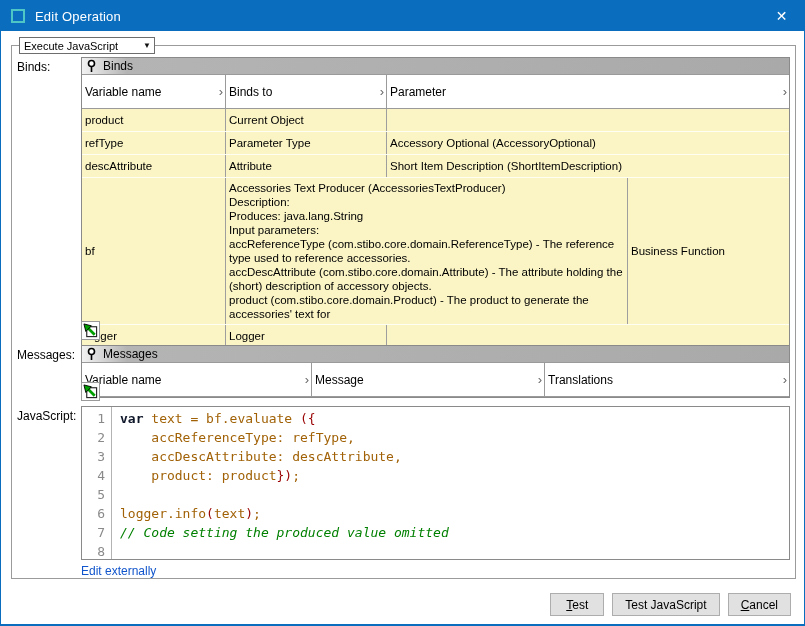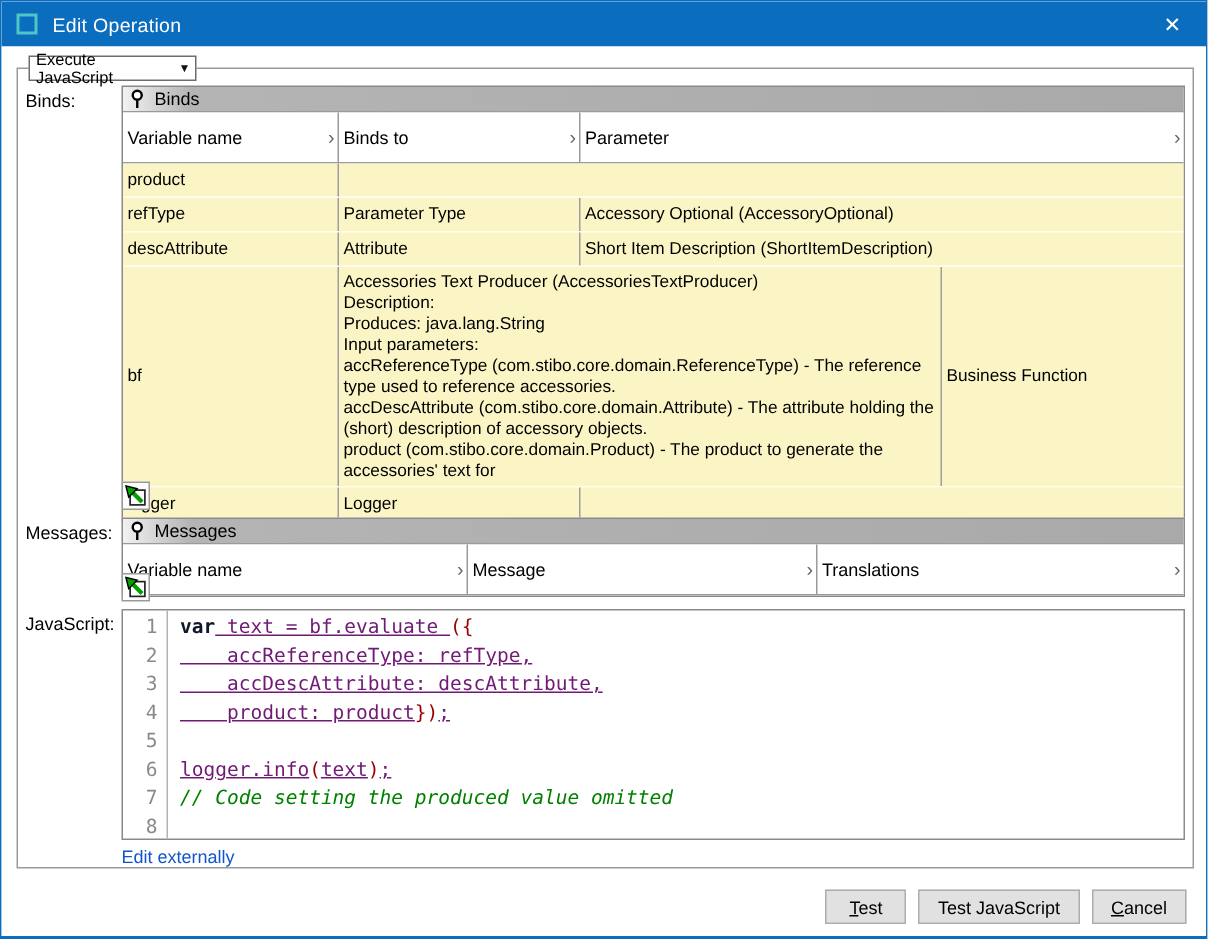--- a/index.html
+++ b/index.html
@@ -33,21 +33,21 @@
     position: absolute; right: 0; top: 0;
     width: 45px; height: 30px;
     display: flex; align-items: center; justify-content: center;
     font-size: 14px; color:#fff; cursor: default;
   }
 
   .content { position: absolute; left:0; top:30px; right:0; bottom:0; background:#fff; }
 
   
   .combo {
-    position: absolute; left: 18px; top: 6px; height: 17px; width: 112px;
+    position: absolute; left: 18px; top: 6px; height: 17px; width: 136px;
     background: #fff; border: 1px solid #6d6d6d;
     display: flex; align-items: center; justify-content: space-between;
     padding: 0 3px 0 4px; font-size: 11px; z-index: 5;
   }
   .combo .arrow { font-size: 8px; color:#111; margin-left: 6px; }
 
   
   .groupbox {
     position: absolute; left: 10px; top: 14px; width: 785px; height: 534px;
     border: 1px solid #9b9b9b;
@@ -112,21 +112,21 @@
   }
   .gutter {
     width: 30px; border-right: 1px solid #b3b3b3;
     text-align: right; padding: 2px 6px 0 0; color: #8a8a8a;
     flex: none;
   }
   .code { padding: 2px 0 0 8px; white-space: pre; flex: 1; }
   .tok-keyword { color: #0f172a; font-weight: bold; }
   .tok-bracket { color: #990000; }
   .tok-comment { color: #008000; font-style: italic; }
-  .tok-plain   { color: #701a75; text-decoration: underline; }
+  .tok-plain   { color: #a16207; }
 
   .ext-link {
     position: absolute; left: 80px; top: 533px;
     font-size: 12px; color: #1155cc; cursor: default;
   }
 
   
   .btn-row {
     position: absolute; right: 13px; top: 562px;
     display: flex; gap: 8px;
@@ -181,20 +181,21 @@
             <span class="chev">›</span>
         </div>
         <div class="colhead w2">
           <span>Parameter</span>
             <span class="chev">›</span>
         </div>
       </div>
       <div id="binds-rows">
           <div class="brow">
             <div class="bcell w0">product</div>
+            <div class="bcell w1">Current Object</div>
             <div class="bcell w2 param"></div>
           </div>
           <div class="brow">
             <div class="bcell w0">refType</div>
             <div class="bcell w1">Parameter Type</div>
             <div class="bcell w2 param">Accessory Optional (AccessoryOptional)</div>
           </div>
           <div class="brow">
             <div class="bcell w0">descAttribute</div>
             <div class="bcell w1">Attribute</div>

